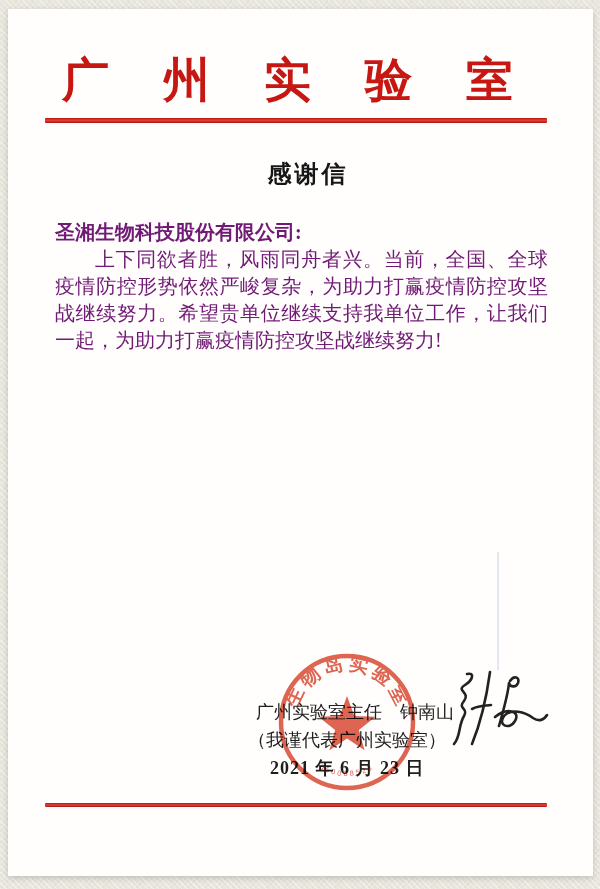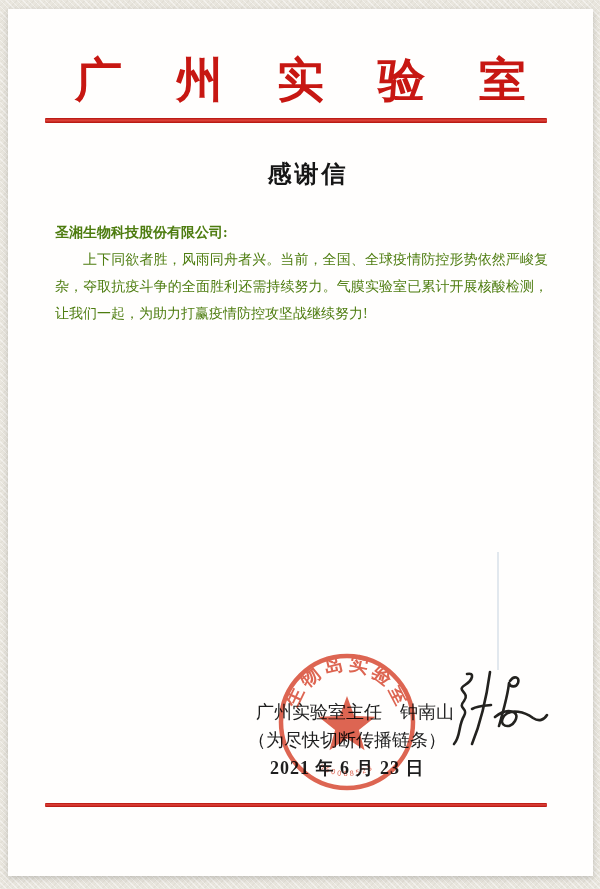--- a/index.html
+++ b/index.html
@@ -11,41 +11,41 @@
       repeating-linear-gradient(-45deg, rgba(120,115,100,.06) 0 1px, rgba(0,0,0,0) 1px 4px);
     font-family:"Liberation Serif","DejaVu Serif",serif;
   }
   .paper{
     position:absolute;left:8px;top:9px;width:585px;height:867px;
     background:#fffefd;
     box-shadow:0 2px 6px rgba(0,0,0,.18);
   }
   .org-name{
     position:absolute;top:40px;left:0;right:0;
-    text-align:center;
+    text-align:left;
     font-size:47px;font-weight:bold;color:#c71712;
     letter-spacing:54px;padding-left:54px;
     white-space:nowrap;
   }
   .rule{
     position:absolute;left:37px;width:502px;height:5px;
     background:linear-gradient(#b2110c,#e0453c 45%,#b2110c);
     border-radius:1px;
   }
   .rule-top{top:109px;}
   .rule-bottom{top:794px;height:4px;}
   .letter-title{
     position:absolute;top:149px;left:12px;right:0;
     text-align:center;
     font-size:24px;font-weight:bold;color:#161616;
     letter-spacing:3px;padding-left:3px;
   }
   .letter-body{
     position:absolute;top:210px;left:47px;width:493px;
-    font-size:14px;line-height:27px;color:#4d7c0f;
+    font-size:20px;line-height:27px;color:#701a75;
     text-align:justify;
   }
   .letter-body p{margin:0;text-indent:2em;}
   .recipient{font-weight:bold;text-indent:0 !important;}
   .sign-block{
     position:absolute;left:240px;top:689px;
     font-size:18px;line-height:28px;color:#1e1e1e;
     white-space:nowrap;
   }
   .sign-block .signer{padding-left:8px;}
@@ -77,26 +77,26 @@
 <div class="paper">
 
   <div class="org-name">广州实验室</div>
 
   <div class="rule rule-top"></div>
 
   <div class="letter-title">感谢信</div>
 
   <div class="letter-body">
     <p class="recipient">圣湘生物科技股份有限公司:</p>
-    <p>上下同欲者胜，风雨同舟者兴。当前，全国、全球疫情防控形势依然严峻复杂，夺取抗疫斗争的全面胜利还需持续努力。气膜实验室已累计开展核酸检测，让我们一起，为助力打赢疫情防控攻坚战继续努力!</p>
+    <p>上下同欲者胜，风雨同舟者兴。当前，全国、全球疫情防控形势依然严峻复杂，为助力打赢疫情防控攻坚战继续努力。希望贵单位继续支持我单位工作，让我们一起，为助力打赢疫情防控攻坚战继续努力!</p>
   </div>
 
   <div class="sign-block">
     <div class="signer">广州实验室主任　钟南山</div>
-    <div class="seal-note">（为尽快切断传播链条）</div>
+    <div class="seal-note">（我谨代表广州实验室）</div>
     <div class="date">2021 年 6 月 23 日</div>
   </div>
 
   <div class="crease"></div>
 
   <svg class="seal" viewBox="0 0 140 140">
     <defs>
       <path id="arcTop" d="M 19.8,56.5 A 52 52 0 0 1 120.2,56.5" fill="none"></path>
       <path id="arcBottom" d="M 35.3,111.4 A 54 54 0 0 0 104.7,111.4" fill="none"></path>
     </defs>

